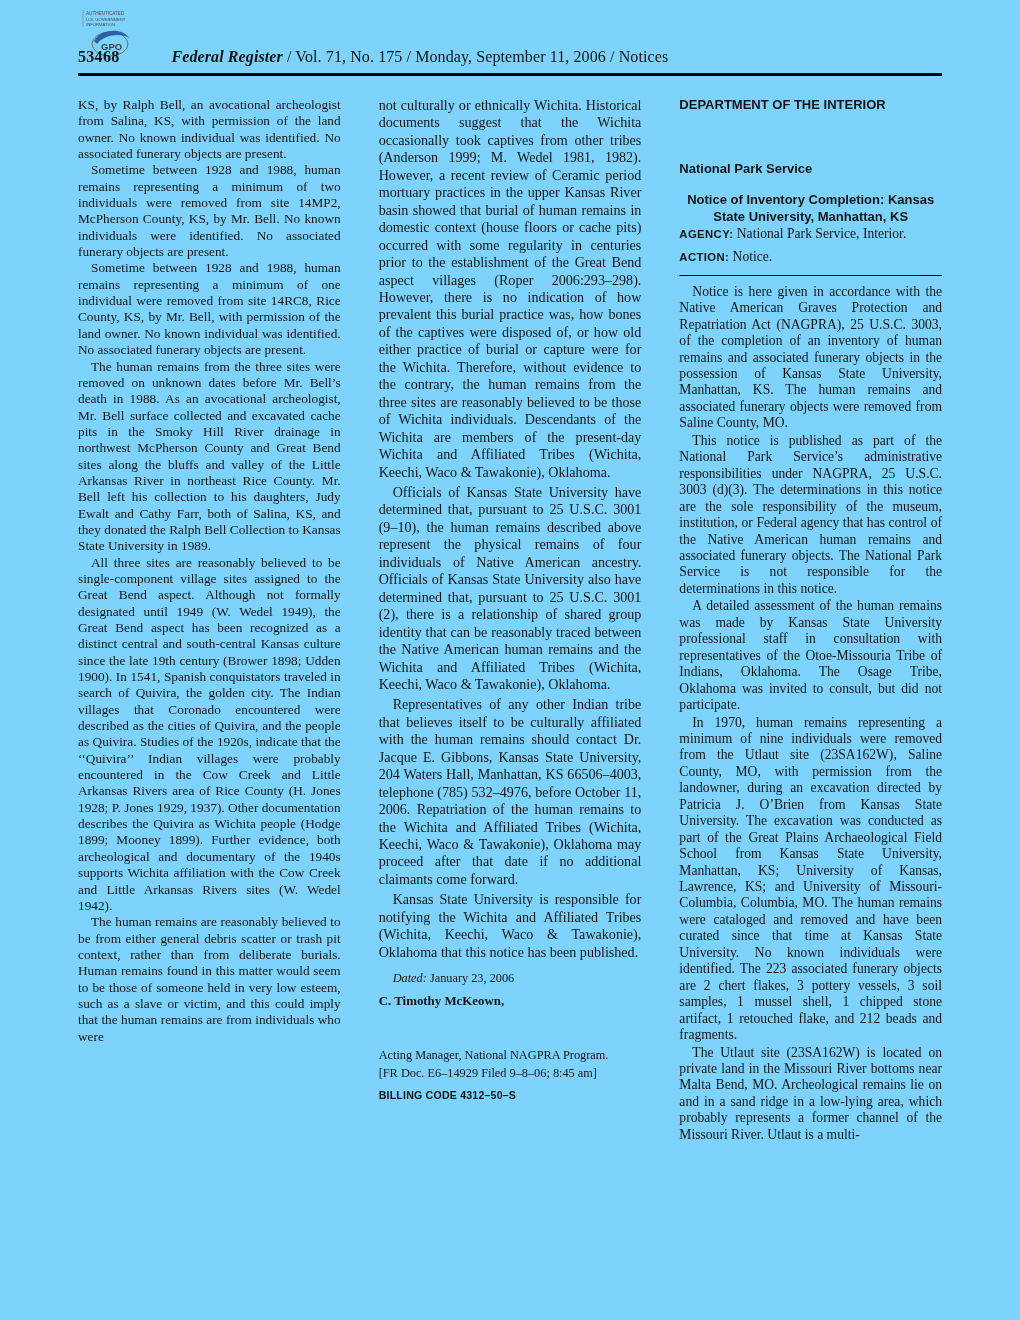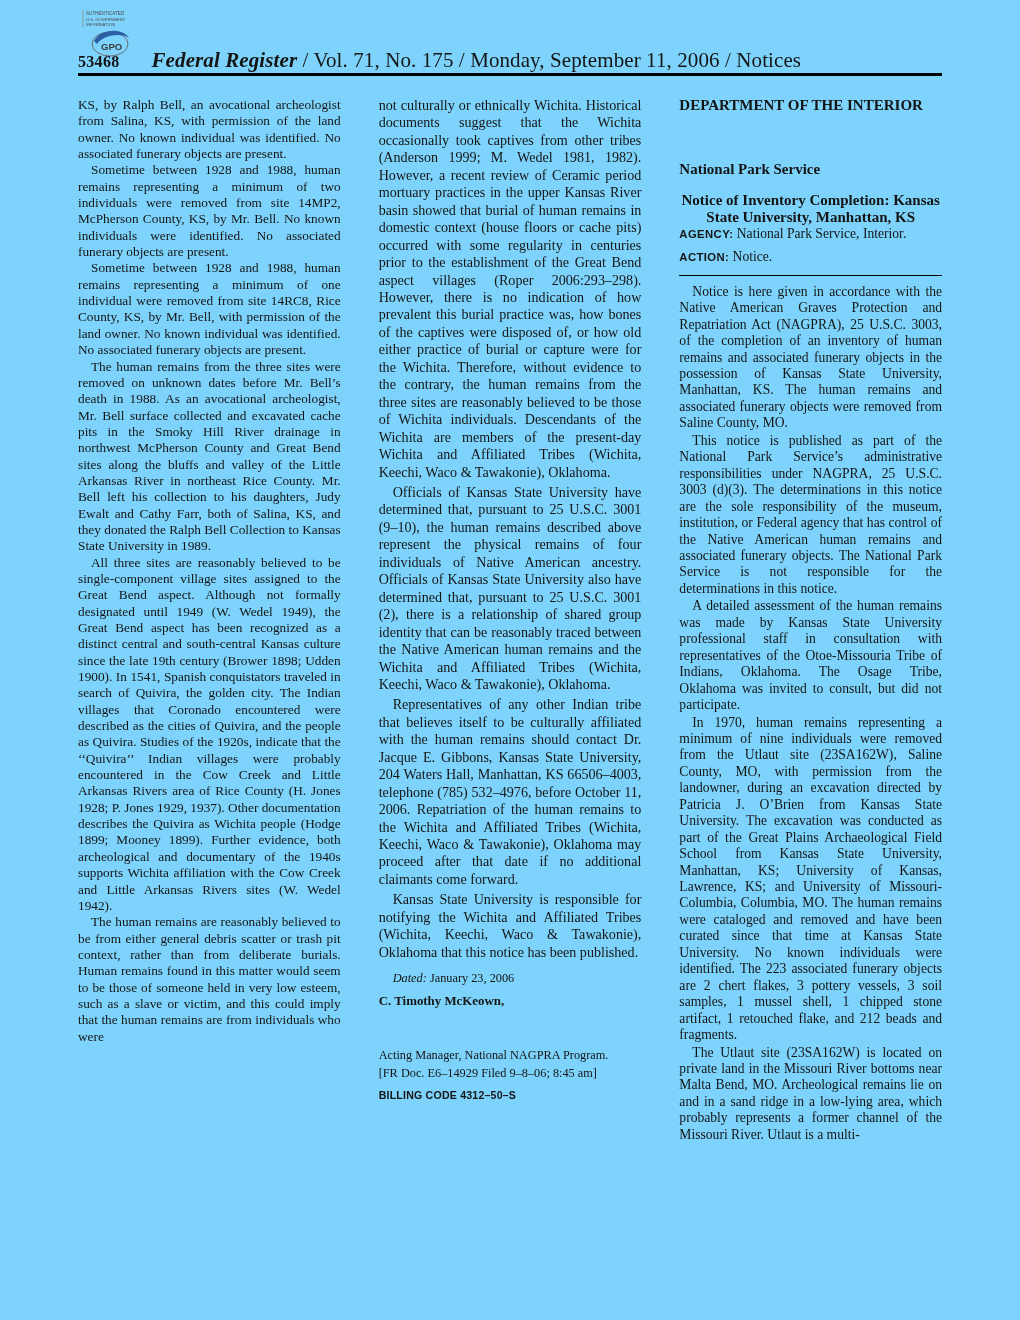--- a/index.html
+++ b/index.html
@@ -13,21 +13,21 @@
     -webkit-font-smoothing: antialiased;
   }
   .page { position: relative; width: 1020px; height: 1320px; overflow: hidden; background: #7dd3fc; }
 
   
   .gpo-seal { position: absolute; left: 72px; top: 8px; width: 78px; height: 52px; }
 
   
   .header { position: absolute; left: 78px; top: 48px; width: 864px; display: flex; align-items: baseline; }
   .pageno { font-size: 16px; font-weight: bold; letter-spacing: .3px; }
-  .header-mid { margin-left: 32px; font-size: 21px; letter-spacing: .1px; }
+  .header-mid { margin-left: 52px; font-size: 16px; letter-spacing: .1px; }
   .journal { font-weight: bold; font-style: italic; }
   .issue { font-weight: normal; }
   .header-rule { position: absolute; left: 78px; top: 73px; width: 864px; height: 3px; background: #000; }
 
   
   .columns { position: absolute; left: 78px; top: 97px; width: 864px; display: flex; gap: 38px; }
   .col { width: 271px; }
   .col p.para { margin: 0; text-align: justify; }
 
   .col1 { font-size: 13.3px; line-height: 16.35px; }
@@ -45,21 +45,21 @@
   .sig { margin-top: 10px; font-size: 12.3px; line-height: 15.2px; text-align: left; }
   .sig p { margin: 0; }
   .sig .dated { text-indent: 14px; margin-bottom: 8px; }
   .sig .dated-label { font-style: italic; }
   .sig .signer { font-weight: bold; font-size: 12.9px; }
   .sig .signer-title { margin-bottom: 3px; margin-top: 38px; }
   .sig .frdoc { margin-bottom: 7px; }
   .sig .billing { font-family: "Liberation Sans", sans-serif; font-weight: bold; font-size: 10.6px; letter-spacing: .2px; }
 
   
-  .col3 .h { font-family: Liberation Serif, serif; font-weight: bold; font-size: 15px; line-height: 16.2px; margin: 0; text-align: left; }
+  .col3 .h { font-family: Liberation Sans, sans-serif; font-weight: bold; font-size: 13px; line-height: 16.2px; margin: 0; text-align: left; }
   .col3 .h-dept { margin-bottom: 15px; }
   .col3 .h-agency { margin-bottom: 15px; margin-top: 48px; }
   .col3 .h-title { margin-bottom: 1px; text-align: center; }
   .col3 .kv { margin: 0 0 7px; text-align: left; }
   .col3 .kvlabel { font-family: "Liberation Sans", sans-serif; font-weight: bold; font-size: 11.3px; letter-spacing: .4px; }
   .col3 .thin-rule { height: 1px; background: #000; margin: 9px 0 8px; }
 </style>
 </head>
 <body>
 

